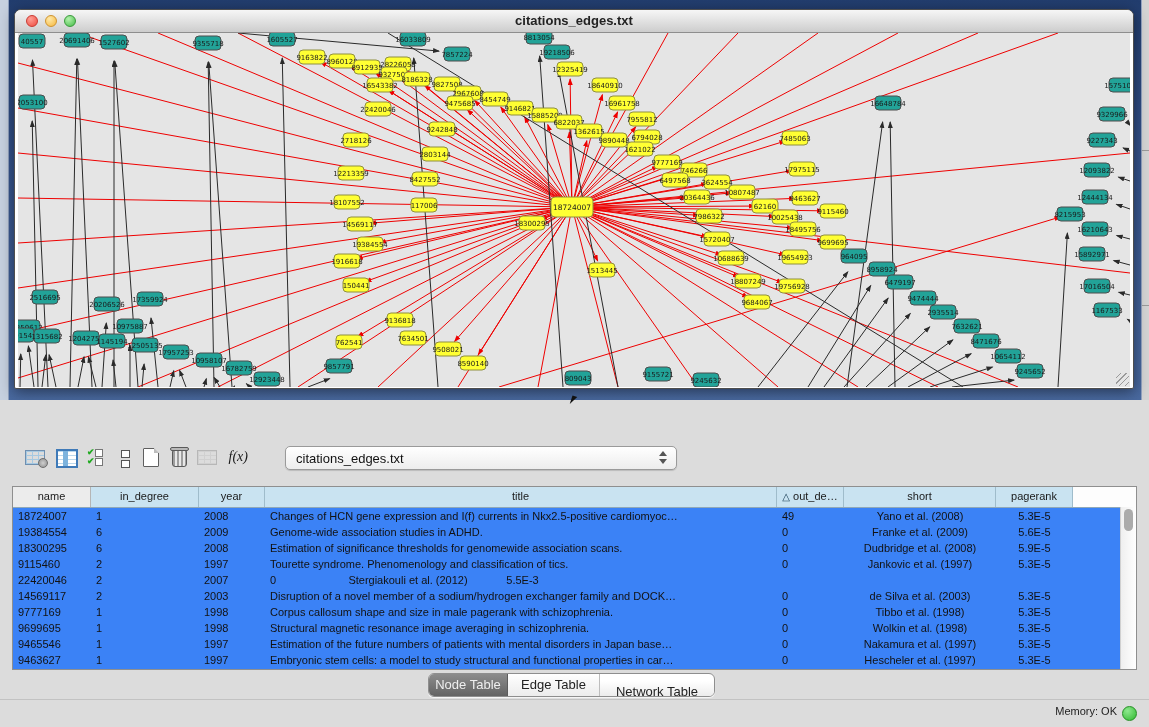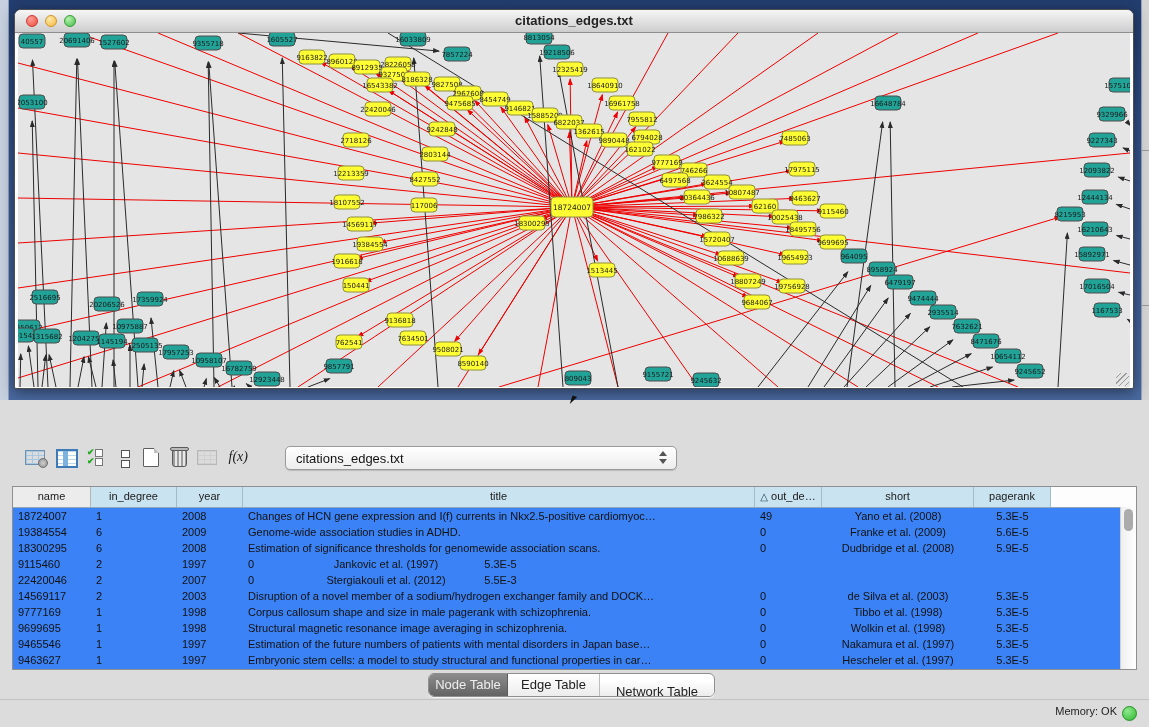--- a/index.html
+++ b/index.html
@@ -87,21 +87,21 @@
   .thead{display:flex;height:20px;background:#c9e3f1;border-bottom:1px solid #8fa8b8;}
   .th{box-sizing:border-box;font-size:11px;color:#1a1a1a;text-align:center;line-height:19px;
     border-right:1px solid #9fbccb;overflow:hidden;white-space:nowrap;}
   .th.name-col{background:#ececec;border-right:1px solid #b5b5b5;}
   .th.filler{border-right:none;background:#fdfdfd;flex:1;}
   .sort-tri{font-size:10px;color:#173a52;margin-right:3px;}
   .tbody{position:relative;}
   .trow{display:flex;height:16px;line-height:16px;}
   .td{box-sizing:border-box;font-size:11px;color:#121212;padding-left:5px;
     overflow:hidden;white-space:nowrap;text-overflow:ellipsis;}
-  .c0{width:78px;}.c1{width:86px;}.c2{width:66px;}.c3{width:512px;}.c4{width:67px;}
+  .c0{width:78px;}.c1{width:108px;}.c2{width:66px;}.c3{width:512px;}.c4{width:67px;}
   .c5{width:152px;text-align:center;padding-left:0;}.c6{width:77px;text-align:center;padding-left:0;}
   .vscroll{position:absolute;right:0;top:20px;bottom:0;width:15px;
     background:linear-gradient(90deg,#efefef,#ffffff);border-left:1px solid #d0d0d0;}
   .vthumb{position:absolute;left:3px;top:2px;width:9px;height:22px;border-radius:5px;background:#ababab;}
 
   
   .tabbar{position:absolute;left:428px;top:273px;height:22px;display:flex;
     border:1px solid #8e8e8e;border-radius:6px;overflow:hidden;background:#fff;
     box-shadow:0 1px 1px rgba(255,255,255,.8);}
   .tab{font-size:13px;line-height:21px;text-align:center;color:#222;
@@ -808,20 +808,21 @@
             <div class="td c2">2008</div>
             <div class="td c3">Estimation of significance thresholds for genomewide association scans.</div>
             <div class="td c4">0</div>
             <div class="td c5">Dudbridge et al. (2008)</div>
             <div class="td c6">5.9E-5</div>
           </div>
           <div class="trow">
             <div class="td c0">9115460</div>
             <div class="td c1">2</div>
             <div class="td c2">1997</div>
+            <div class="td c3">Tourette syndrome. Phenomenology and classification of tics.</div>
             <div class="td c4">0</div>
             <div class="td c5">Jankovic et al. (1997)</div>
             <div class="td c6">5.3E-5</div>
           </div>
           <div class="trow">
             <div class="td c0">22420046</div>
             <div class="td c1">2</div>
             <div class="td c2">2007</div>
             <div class="td c4">0</div>
             <div class="td c5">Stergiakouli et al. (2012)</div>

